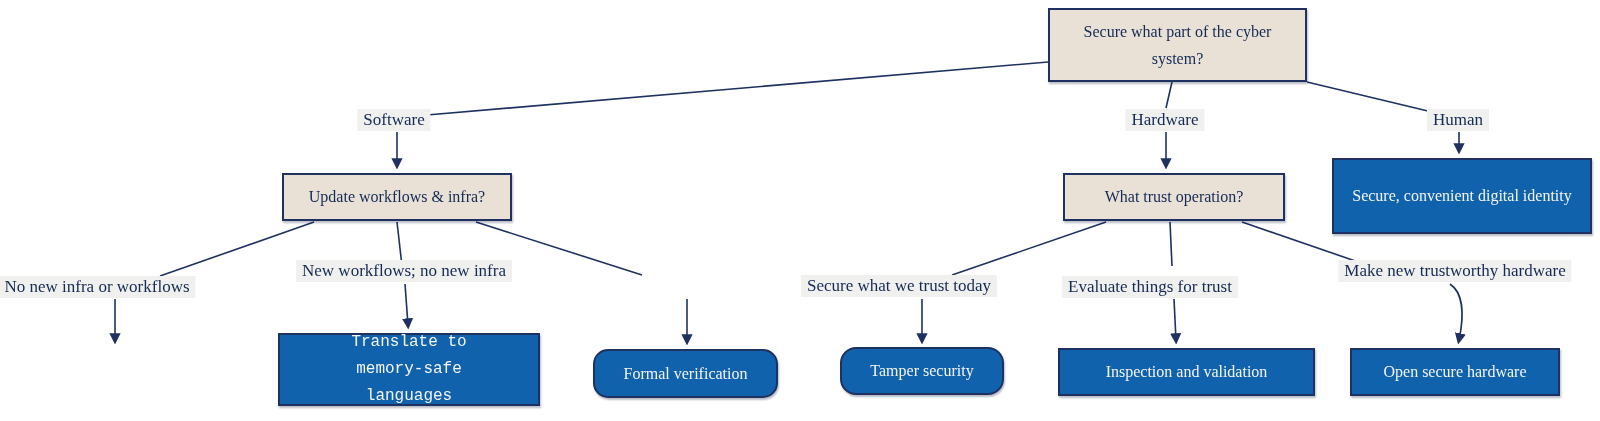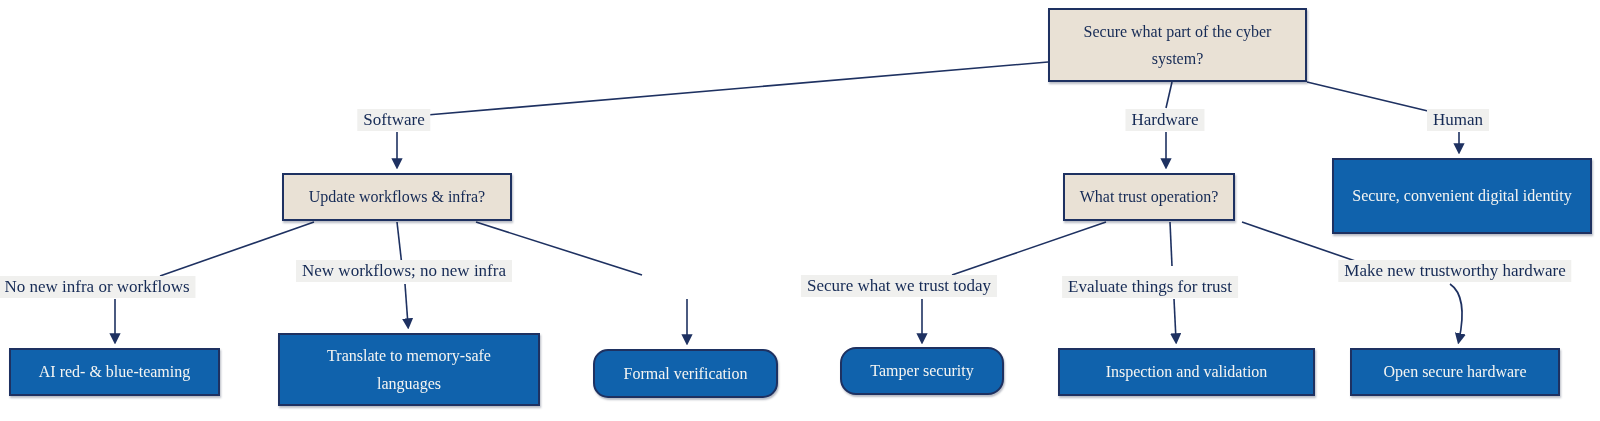--- a/index.html
+++ b/index.html
@@ -29,24 +29,24 @@
     transform:translate(-50%,-50%);
     background:var(--label-bg);
     color:var(--dark-text);
     font-size:17px;
     padding:1px 6px;
     white-space:nowrap;
   }
   
   #n-root      {left:1048px;top:8px;  width:259px;height:74px;padding:0 14px;text-align:center;}
   #n-qsoft     {left:282px; top:173px;width:230px;height:48px;}
-  #n-qhard     {left:1063px;top:173px;width:172px;height:48px;}
+  #n-qhard     {left:1063px;top:173px;width:222px;height:48px;}
   #n-identity  {left:1332px;top:158px;width:260px;height:76px;}
   #n-ai        {left:9px;   top:348px;width:211px;height:48px;}
-  #n-memory    {left:278px; top:333px;width:262px;height:73px;padding:0 38px;}
+  #n-memory    {left:278px; top:333px;width:262px;height:73px;padding:0 38px;font-family:Liberation Mono, monospace;}
   #n-formal    {left:593px; top:349px;width:185px;height:49px;border-radius:15px;}
   #n-tamper    {left:840px; top:347px;width:164px;height:48px;border-radius:16px;}
   #n-inspect   {left:1058px;top:348px;width:257px;height:48px;}
   #n-openhw    {left:1350px;top:348px;width:210px;height:48px;}
   
   #l-software  {left:394px; top:120px;}
   #l-hardware  {left:1165px;top:120px;}
   #l-human     {left:1458px;top:120px;}
   #l-noinfra   {left:97px;  top:287px;}
   #l-wfnoinfra {left:404px; top:271px;}
@@ -89,21 +89,20 @@
   </svg>
 
   <div class="node node-beige" id="n-root">Secure what part of the cyber system?</div>
 
   <div class="node node-beige" id="n-qsoft">Update workflows &amp; infra?</div>
 
   <div class="node node-beige" id="n-qhard">What trust operation?</div>
 
   <div class="node node-blue" id="n-identity">Secure, convenient digital identity</div>
 
-  <div class="node node-blue" id="n-ai">AI red- &amp; blue-teaming</div>
 
   <div class="node node-blue" id="n-memory">Translate to memory-safe languages</div>
 
   <div class="node node-blue" id="n-formal">Formal verification</div>
 
   <div class="node node-blue" id="n-tamper">Tamper security</div>
 
   <div class="node node-blue" id="n-inspect">Inspection and validation</div>
 
   <div class="node node-blue" id="n-openhw">Open secure hardware</div>

